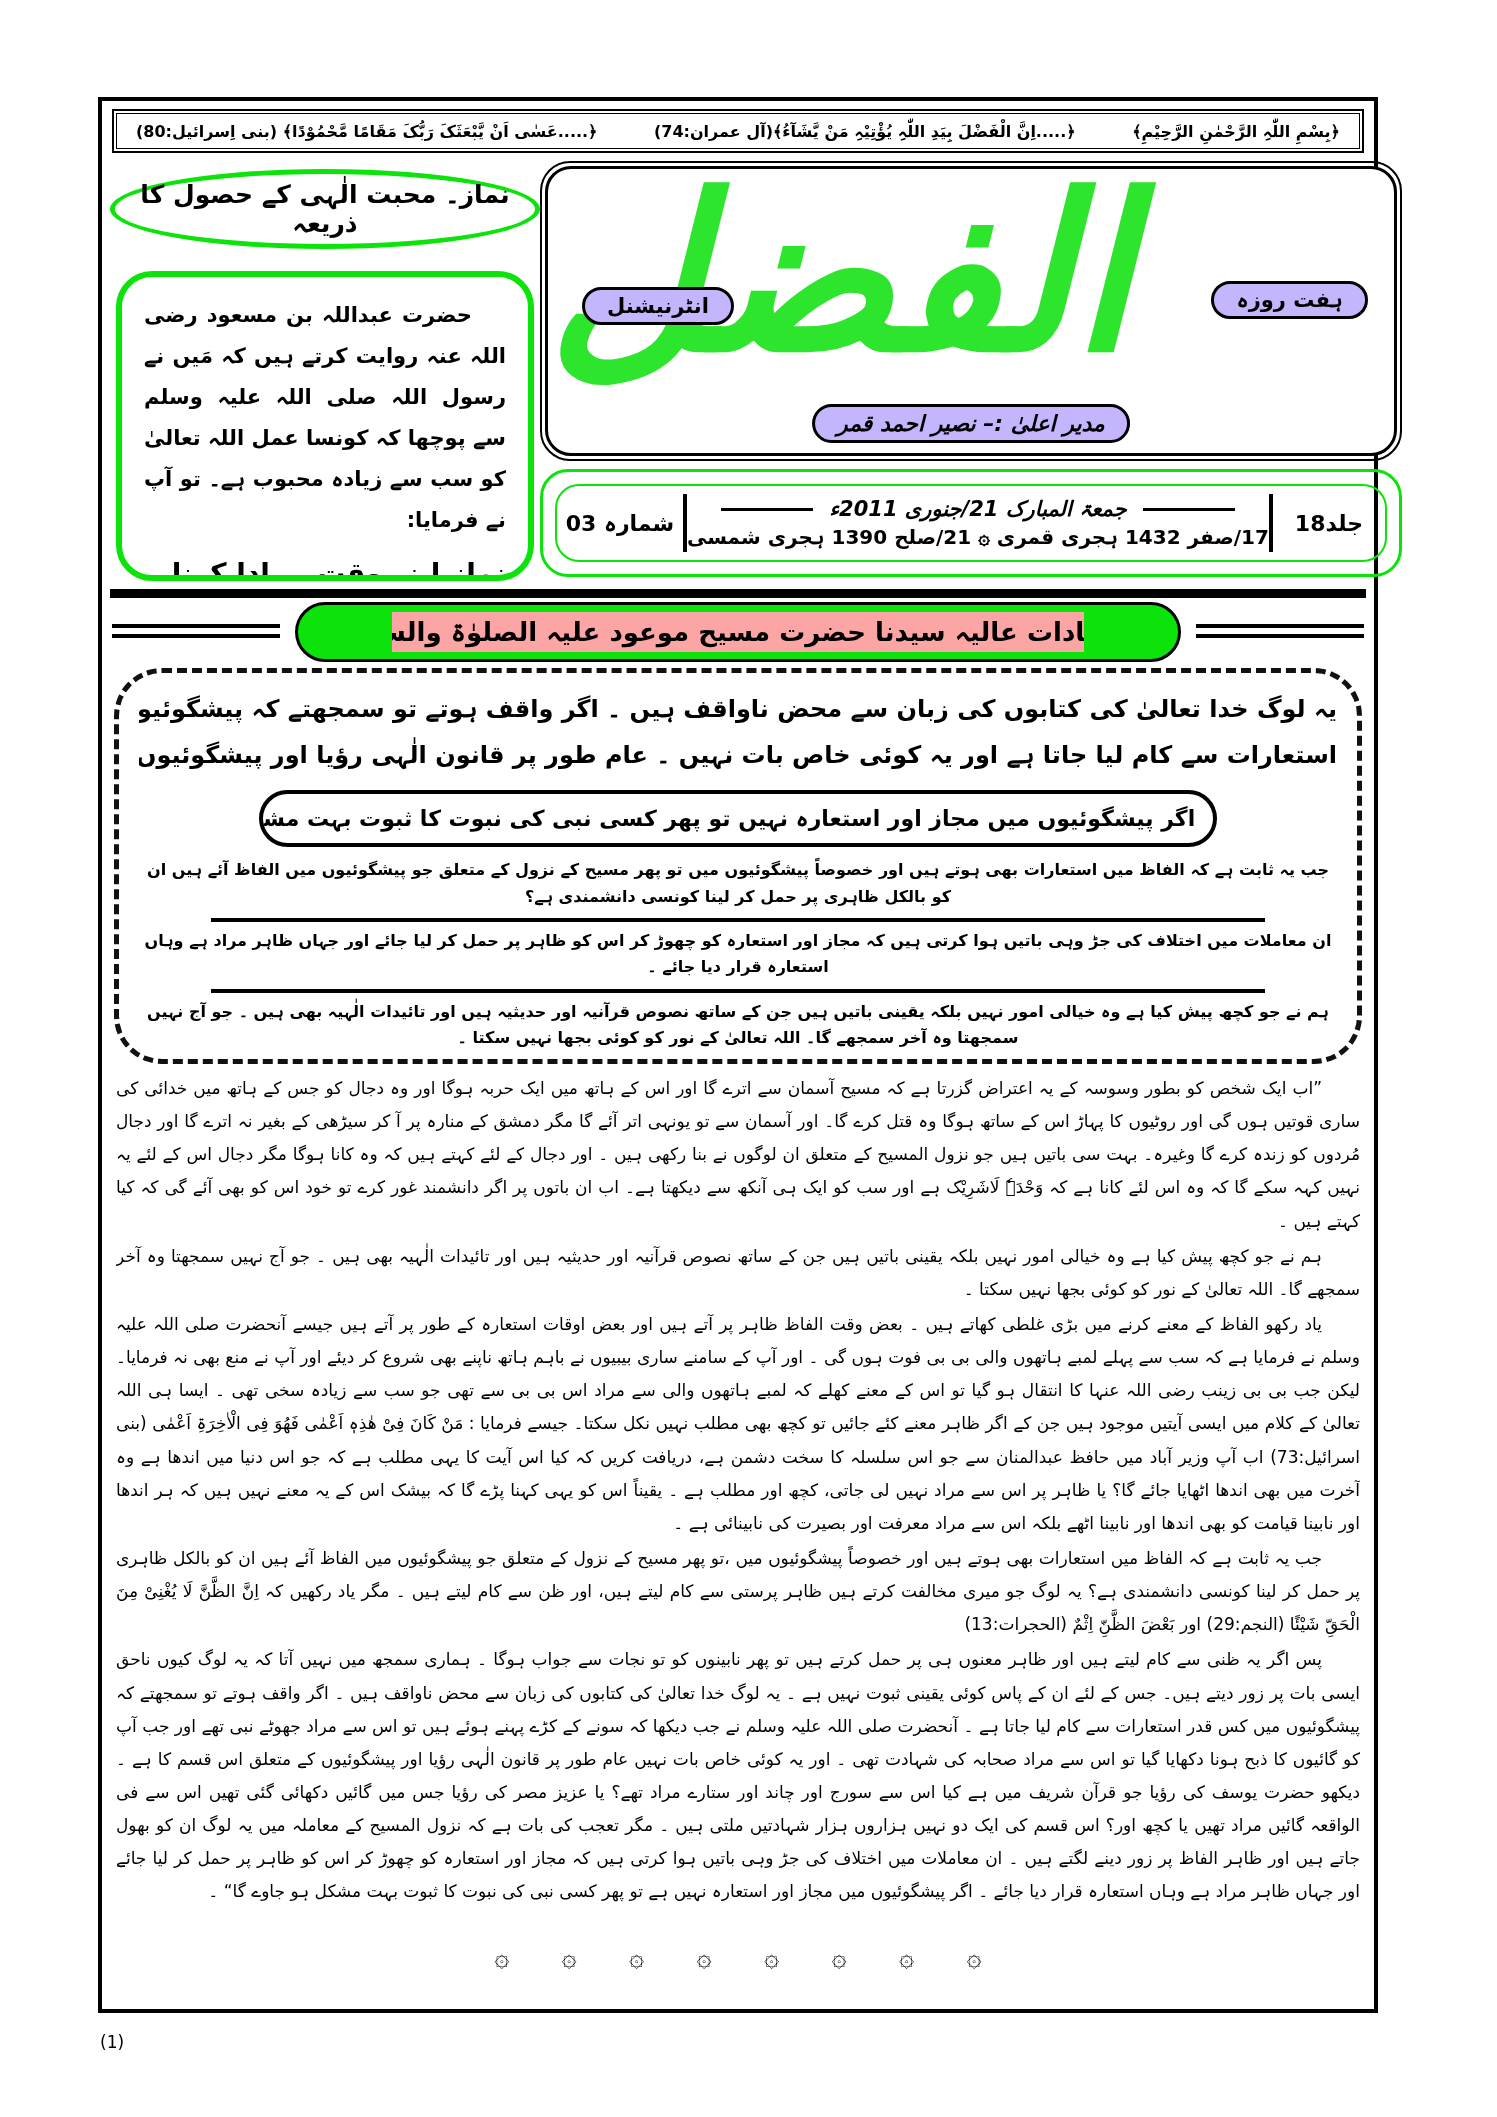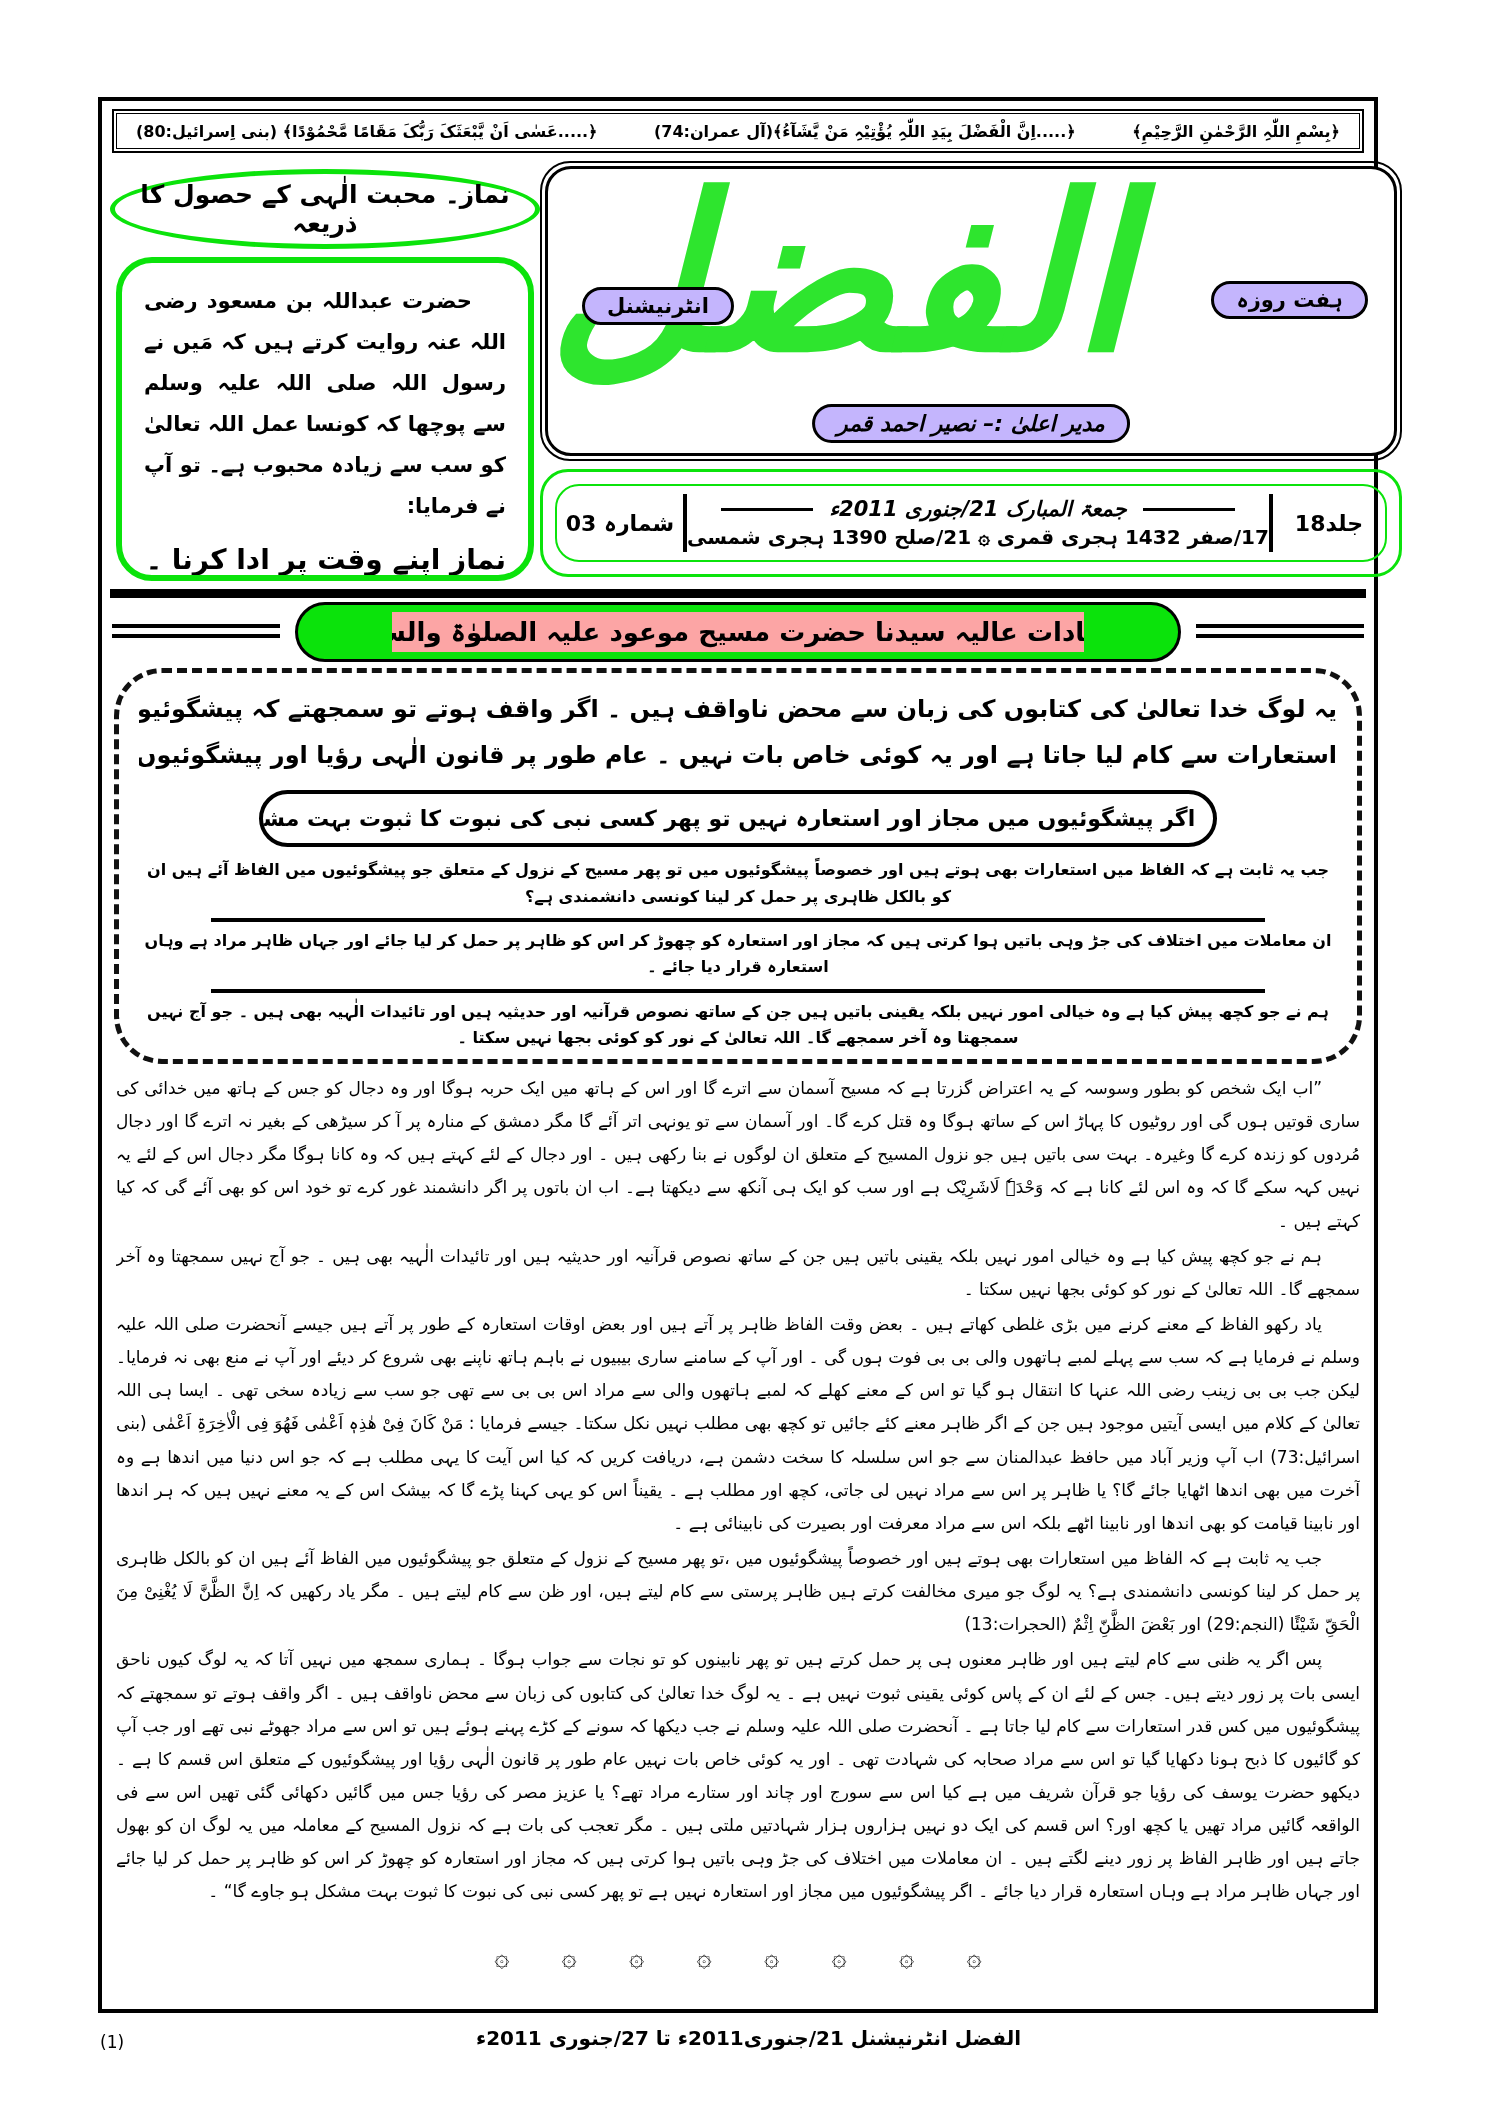--- a/index.html
+++ b/index.html
@@ -17,21 +17,21 @@
   
   .verse-strip{direction:rtl;display:flex;align-items:center;justify-content:space-between;height:44px;margin:8px 2px 0;border:2px solid #000;box-shadow:inset 0 0 0 2px #fff,inset 0 0 0 3px #000;padding:0 22px;font-size:16px;font-weight:bold;white-space:nowrap;overflow:hidden;}
 
   
   .top-section{display:flex;height:424px;margin-top:6px;}
   .col-left{width:518px;display:flex;flex-direction:column;direction:rtl;}
   .top-divider{width:3px;background:#000;}
   .col-right{flex:1;display:flex;flex-direction:column;padding:2px 4px 0 0;}
 
   .prayer-title{width:430px;height:80px;margin:10px auto 8px;border:5px solid var(--accent-green);border-radius:50%;display:flex;align-items:center;justify-content:center;font-size:25px;font-weight:bold;text-align:center;}
-  .prayer-box{flex:1;margin:0 6px 2px;border:6px solid var(--accent-green);border-radius:36px;padding:18px 22px 10px;direction:rtl;overflow:hidden;display:flex;flex-direction:column;}
+  .prayer-box{flex:1;margin:14px 6px 2px;border:6px solid var(--accent-green);border-radius:36px;padding:18px 22px 10px;direction:rtl;overflow:hidden;display:flex;flex-direction:column;}
   .prayer-body{font-size:21px;line-height:1.95;text-align:justify;text-indent:34px;font-weight:600;}
   .prayer-highlight{font-size:28px;font-weight:bold;text-align:right;margin-top:16px;}
   .prayer-source{font-size:17px;text-align:left;margin-top:auto;padding:6px 8px 4px;}
 
   .masthead{border:2px solid #000;border-radius:30px;padding:3px;height:300px;}
   .masthead-inner{position:relative;border:3px solid #000;border-radius:26px;height:100%;overflow:hidden;background:#fff;}
   .masthead-title{position:absolute;left:0;right:18px;top:-28px;text-align:left;font-size:215px;line-height:1.25;font-weight:bold;color:var(--title-green);direction:rtl;font-style:italic;}
   .pill{position:absolute;border:3px solid #000;border-radius:26px;background:#c4b5fd;padding:4px 22px;font-size:21px;font-weight:bold;direction:rtl;white-space:nowrap;}
   .pill-weekly{top:112px;right:26px;}
   .pill-intl{top:118px;left:34px;}
@@ -156,15 +156,14 @@
       <p>”اب ایک شخص کو بطور وسوسہ کے یہ اعتراض گزرتا ہے کہ مسیح آسمان سے اترے گا اور اس کے ہاتھ میں ایک حربہ ہوگا اور وہ دجال کو جس کے ہاتھ میں خدائی کی ساری قوتیں ہوں گی اور روٹیوں کا پہاڑ اس کے ساتھ ہوگا وہ قتل کرے گا۔ اور آسمان سے تو یونہی اتر آئے گا مگر دمشق کے منارہ پر آ کر سیڑھی کے بغیر نہ اترے گا اور دجال مُردوں کو زندہ کرے گا وغیرہ۔ بہت سی باتیں ہیں جو نزول المسیح کے متعلق ان لوگوں نے بنا رکھی ہیں ۔ اور دجال کے لئے کہتے ہیں کہ وہ کانا ہوگا مگر دجال اس کے لئے یہ نہیں کہہ سکے گا کہ وہ اس لئے کانا ہے کہ وَحْدَہٗ لَاشَرِیْک ہے اور سب کو ایک ہی آنکھ سے دیکھتا ہے۔ اب ان باتوں پر اگر دانشمند غور کرے تو خود اس کو بھی آئے گی کہ کیا کہتے ہیں ۔</p>
       <p>ہم نے جو کچھ پیش کیا ہے وہ خیالی امور نہیں بلکہ یقینی باتیں ہیں جن کے ساتھ نصوص قرآنیہ اور حدیثیہ ہیں اور تائیدات الٰہیہ بھی ہیں ۔ جو آج نہیں سمجھتا وہ آخر سمجھے گا۔ اللہ تعالیٰ کے نور کو کوئی بجھا نہیں سکتا ۔</p>
       <p>یاد رکھو الفاظ کے معنے کرنے میں بڑی غلطی کھاتے ہیں ۔ بعض وقت الفاظ ظاہر پر آتے ہیں اور بعض اوقات استعارہ کے طور پر آتے ہیں جیسے آنحضرت صلی اللہ علیہ وسلم نے فرمایا ہے کہ سب سے پہلے لمبے ہاتھوں والی بی بی فوت ہوں گی ۔ اور آپ کے سامنے ساری بیبیوں نے باہم ہاتھ ناپنے بھی شروع کر دیئے اور آپ نے منع بھی نہ فرمایا۔ لیکن جب بی بی زینب رضی اللہ عنہا کا انتقال ہو گیا تو اس کے معنے کھلے کہ لمبے ہاتھوں والی سے مراد اس بی بی سے تھی جو سب سے زیادہ سخی تھی ۔ ایسا ہی اللہ تعالیٰ کے کلام میں ایسی آیتیں موجود ہیں جن کے اگر ظاہر معنے کئے جائیں تو کچھ بھی مطلب نہیں نکل سکتا۔ جیسے فرمایا : مَنْ کَانَ فِیْ ھٰذِہٖ اَعْمٰی فَھُوَ فِی الْاٰخِرَۃِ اَعْمٰی (بنی اسرائیل:73) اب آپ وزیر آباد میں حافظ عبدالمنان سے جو اس سلسلہ کا سخت دشمن ہے، دریافت کریں کہ کیا اس آیت کا یہی مطلب ہے کہ جو اس دنیا میں اندھا ہے وہ آخرت میں بھی اندھا اٹھایا جائے گا؟ یا ظاہر پر اس سے مراد نہیں لی جاتی، کچھ اور مطلب ہے ۔ یقیناً اس کو یہی کہنا پڑے گا کہ بیشک اس کے یہ معنے نہیں ہیں کہ ہر اندھا اور نابینا قیامت کو بھی اندھا اور نابینا اٹھے بلکہ اس سے مراد معرفت اور بصیرت کی نابینائی ہے ۔</p>
       <p>جب یہ ثابت ہے کہ الفاظ میں استعارات بھی ہوتے ہیں اور خصوصاً پیشگوئیوں میں ،تو پھر مسیح کے نزول کے متعلق جو پیشگوئیوں میں الفاظ آئے ہیں ان کو بالکل ظاہری پر حمل کر لینا کونسی دانشمندی ہے؟ یہ لوگ جو میری مخالفت کرتے ہیں ظاہر پرستی سے کام لیتے ہیں، اور ظن سے کام لیتے ہیں ۔ مگر یاد رکھیں کہ اِنَّ الظَّنَّ لَا یُغْنِیْ مِنَ الْحَقِّ شَیْئًا (النجم:29) اور بَعْضَ الظَّنِّ اِثْمٌ (الحجرات:13)</p>
       <p>پس اگر یہ ظنی سے کام لیتے ہیں اور ظاہر معنوں ہی پر حمل کرتے ہیں تو پھر نابینوں کو تو نجات سے جواب ہوگا ۔ ہماری سمجھ میں نہیں آتا کہ یہ لوگ کیوں ناحق ایسی بات پر زور دیتے ہیں۔ جس کے لئے ان کے پاس کوئی یقینی ثبوت نہیں ہے ۔ یہ لوگ خدا تعالیٰ کی کتابوں کی زبان سے محض ناواقف ہیں ۔ اگر واقف ہوتے تو سمجھتے کہ پیشگوئیوں میں کس قدر استعارات سے کام لیا جاتا ہے ۔ آنحضرت صلی اللہ علیہ وسلم نے جب دیکھا کہ سونے کے کڑے پہنے ہوئے ہیں تو اس سے مراد جھوٹے نبی تھے اور جب آپ کو گائیوں کا ذبح ہونا دکھایا گیا تو اس سے مراد صحابہ کی شہادت تھی ۔ اور یہ کوئی خاص بات نہیں عام طور پر قانون الٰہی رؤیا اور پیشگوئیوں کے متعلق اس قسم کا ہے ۔ دیکھو حضرت یوسف کی رؤیا جو قرآن شریف میں ہے کیا اس سے سورج اور چاند اور ستارے مراد تھے؟ یا عزیز مصر کی رؤیا جس میں گائیں دکھائی گئی تھیں اس سے فی الواقعہ گائیں مراد تھیں یا کچھ اور؟ اس قسم کی ایک دو نہیں ہزاروں ہزار شہادتیں ملتی ہیں ۔ مگر تعجب کی بات ہے کہ نزول المسیح کے معاملہ میں یہ لوگ ان کو بھول جاتے ہیں اور ظاہر الفاظ پر زور دینے لگتے ہیں ۔ ان معاملات میں اختلاف کی جڑ وہی باتیں ہوا کرتی ہیں کہ مجاز اور استعارہ کو چھوڑ کر اس کو ظاہر پر حمل کر لیا جائے اور جہاں ظاہر مراد ہے وہاں استعارہ قرار دیا جائے ۔ اگر پیشگوئیوں میں مجاز اور استعارہ نہیں ہے تو پھر کسی نبی کی نبوت کا ثبوت بہت مشکل ہو جاوے گا“ ۔</p>
     </div>
     <div class="ornament-row">۞ ۞ ۞ ۞ ۞ ۞ ۞ ۞</div>
 
   </div>
 
-  <div class="footer-center">الفضل انٹرنیشنل 21/جنوری2011ء تا 27/جنوری 2011ء</div>
   <div class="footer-page">(1)</div>
 </div>
 
 </body></html>

